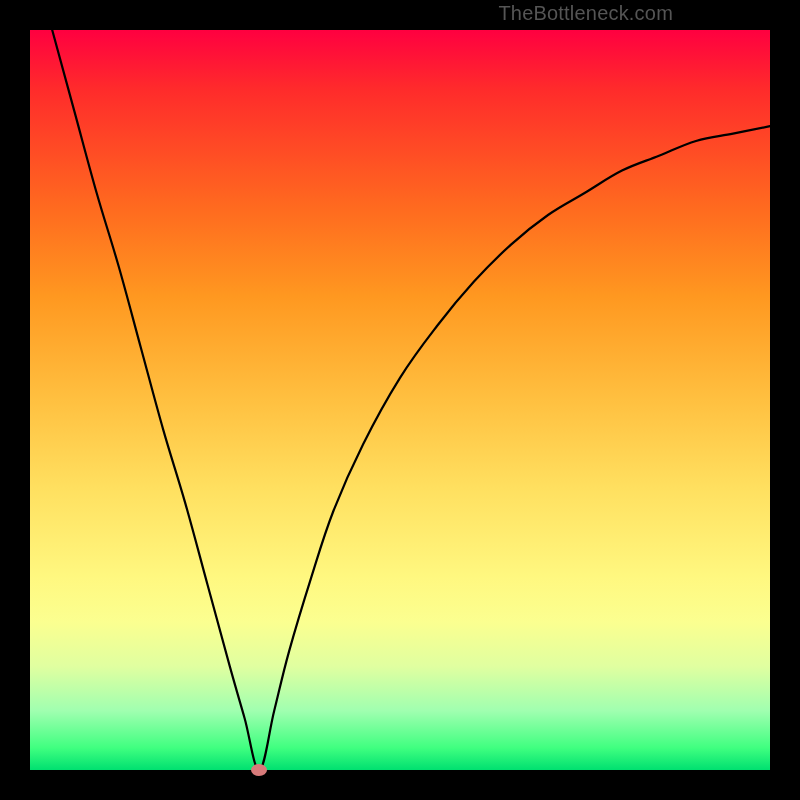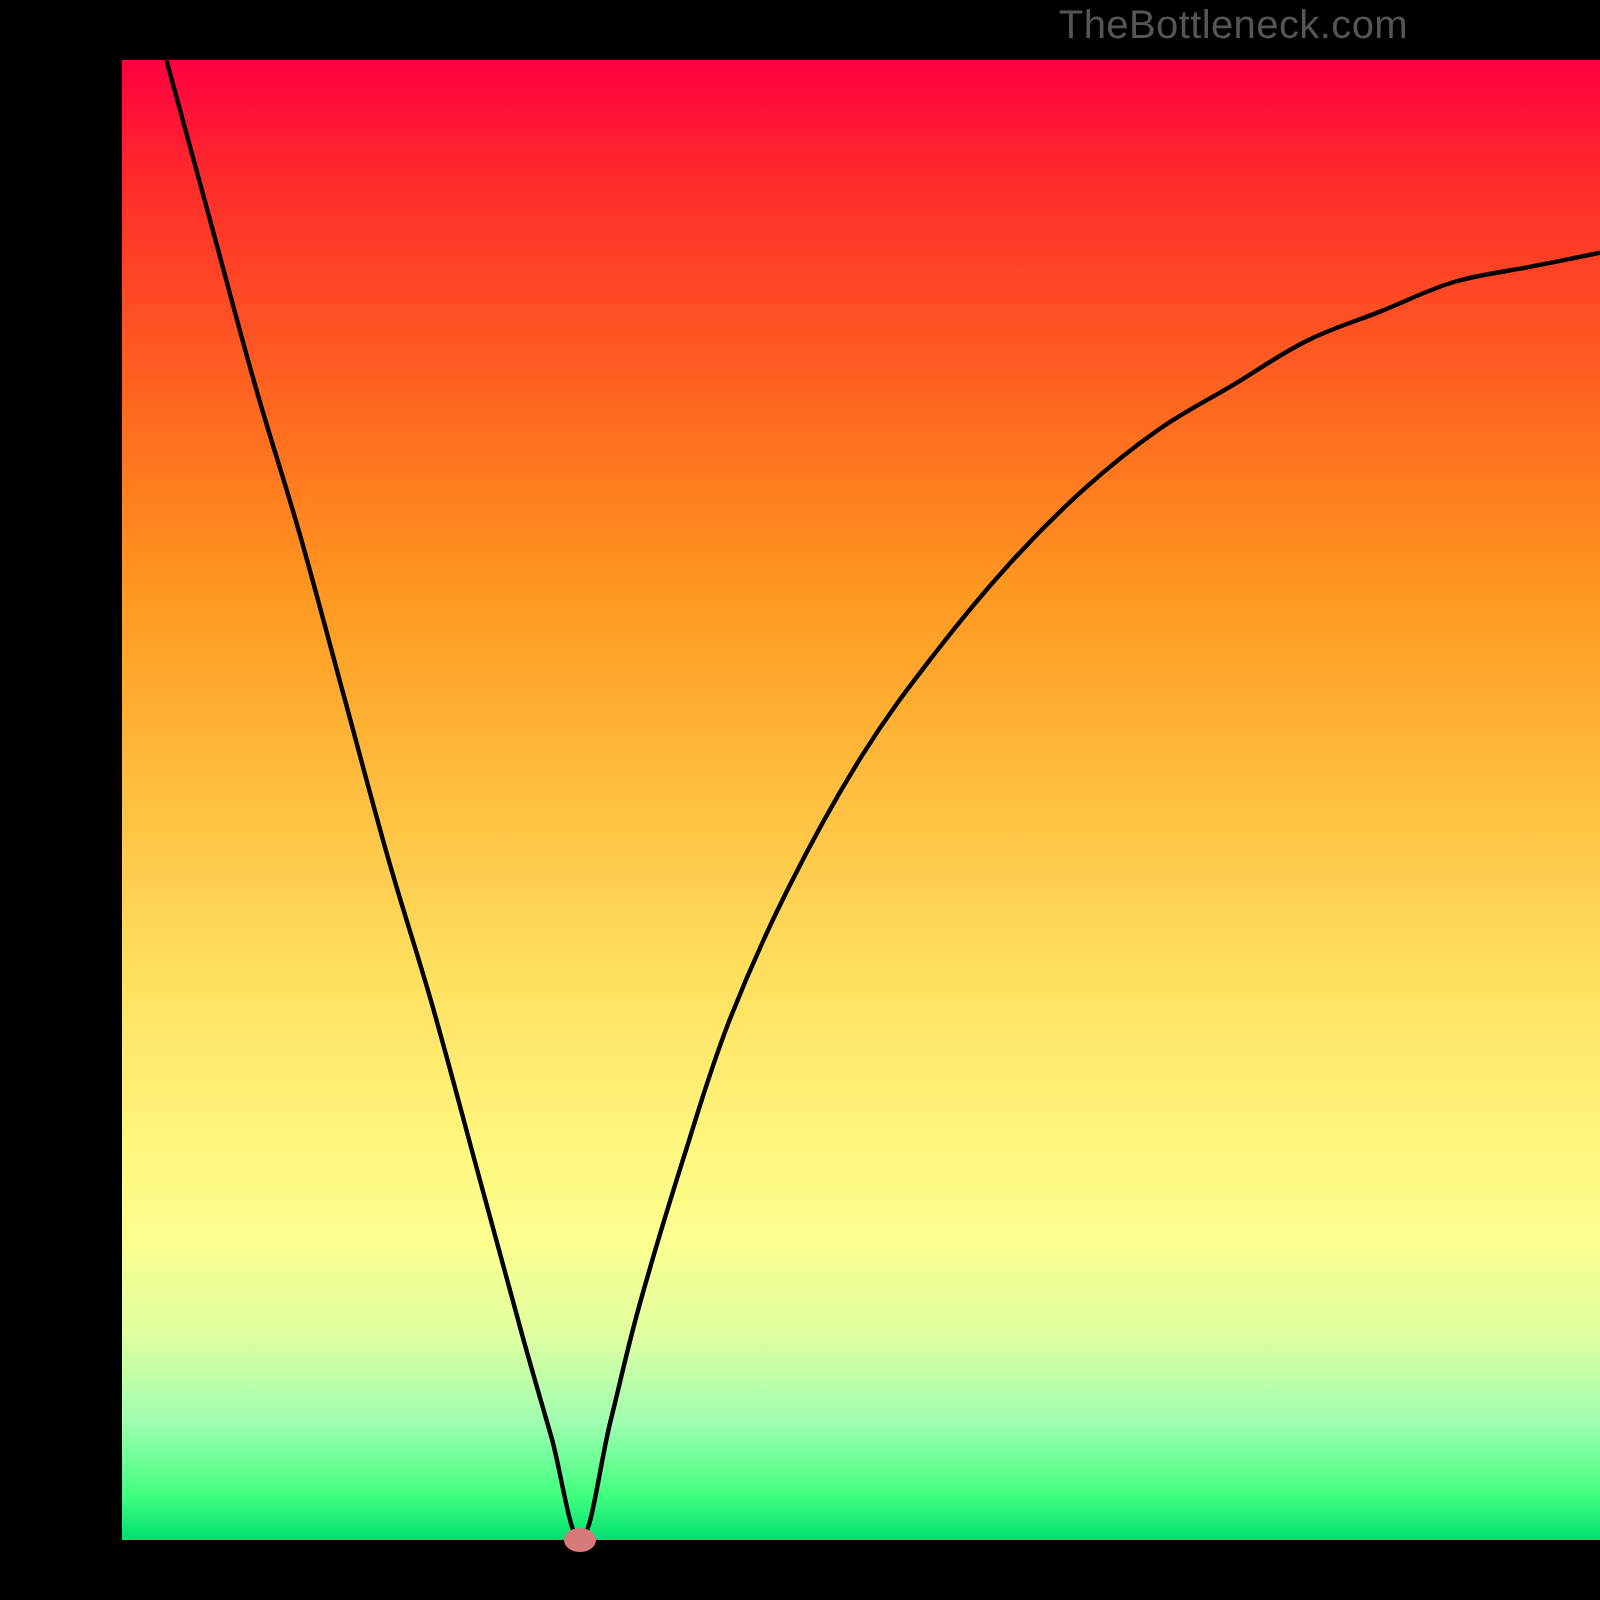--- a/index.html
+++ b/index.html
@@ -9,21 +9,20 @@
     height: 800px;
     overflow: hidden;
     background: #000;
     font-family: Arial, Helvetica, sans-serif;
   }
   .frame {
     position: relative;
     width: 685px;
     height: 800px;
     background: #000;
-    margin-left: 31px;
   }
   .plot-area {
     position: absolute;
     left: 30px;
     top: 30px;
     width: 740px;
     height: 740px;
     background: linear-gradient(to bottom,
       #ff0040 0%,
       #ff2b2b 8%,

